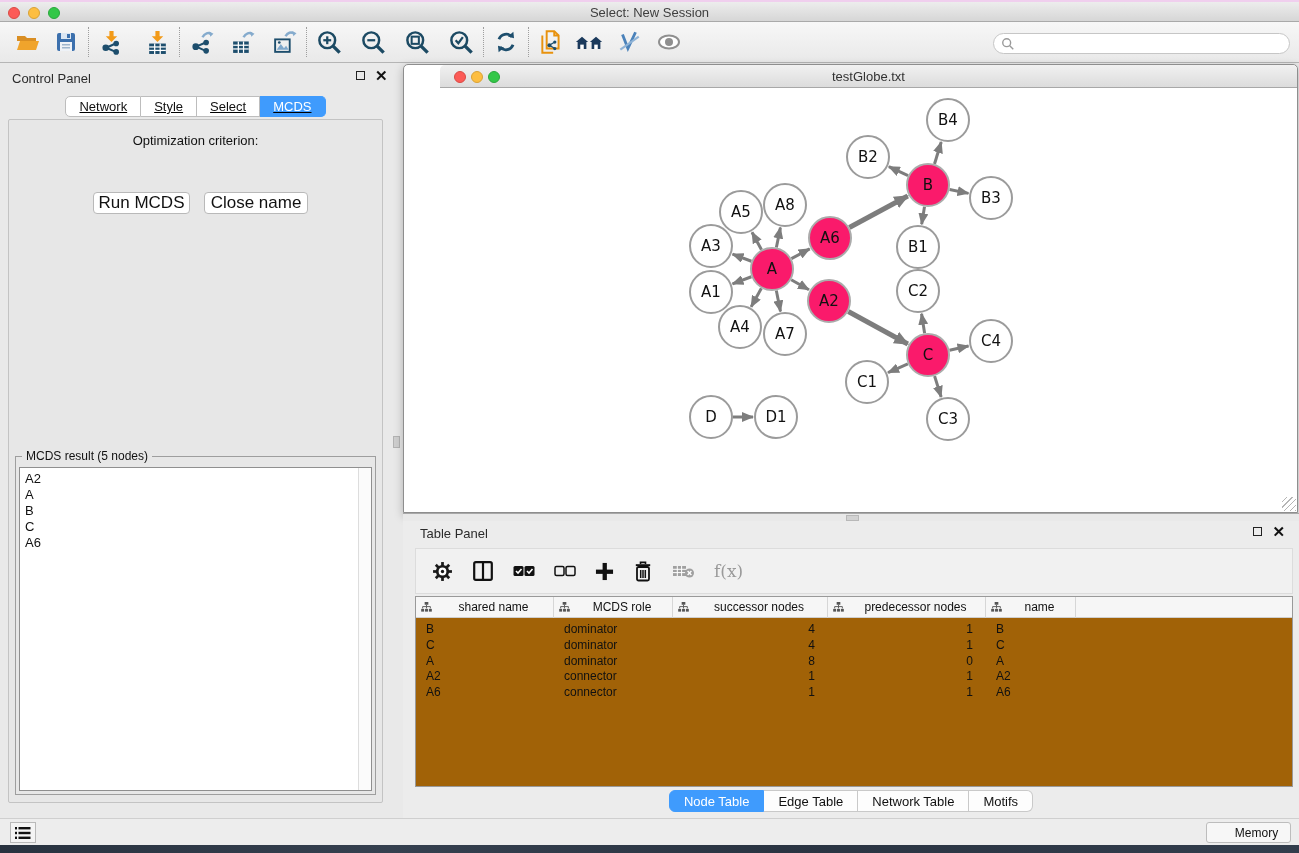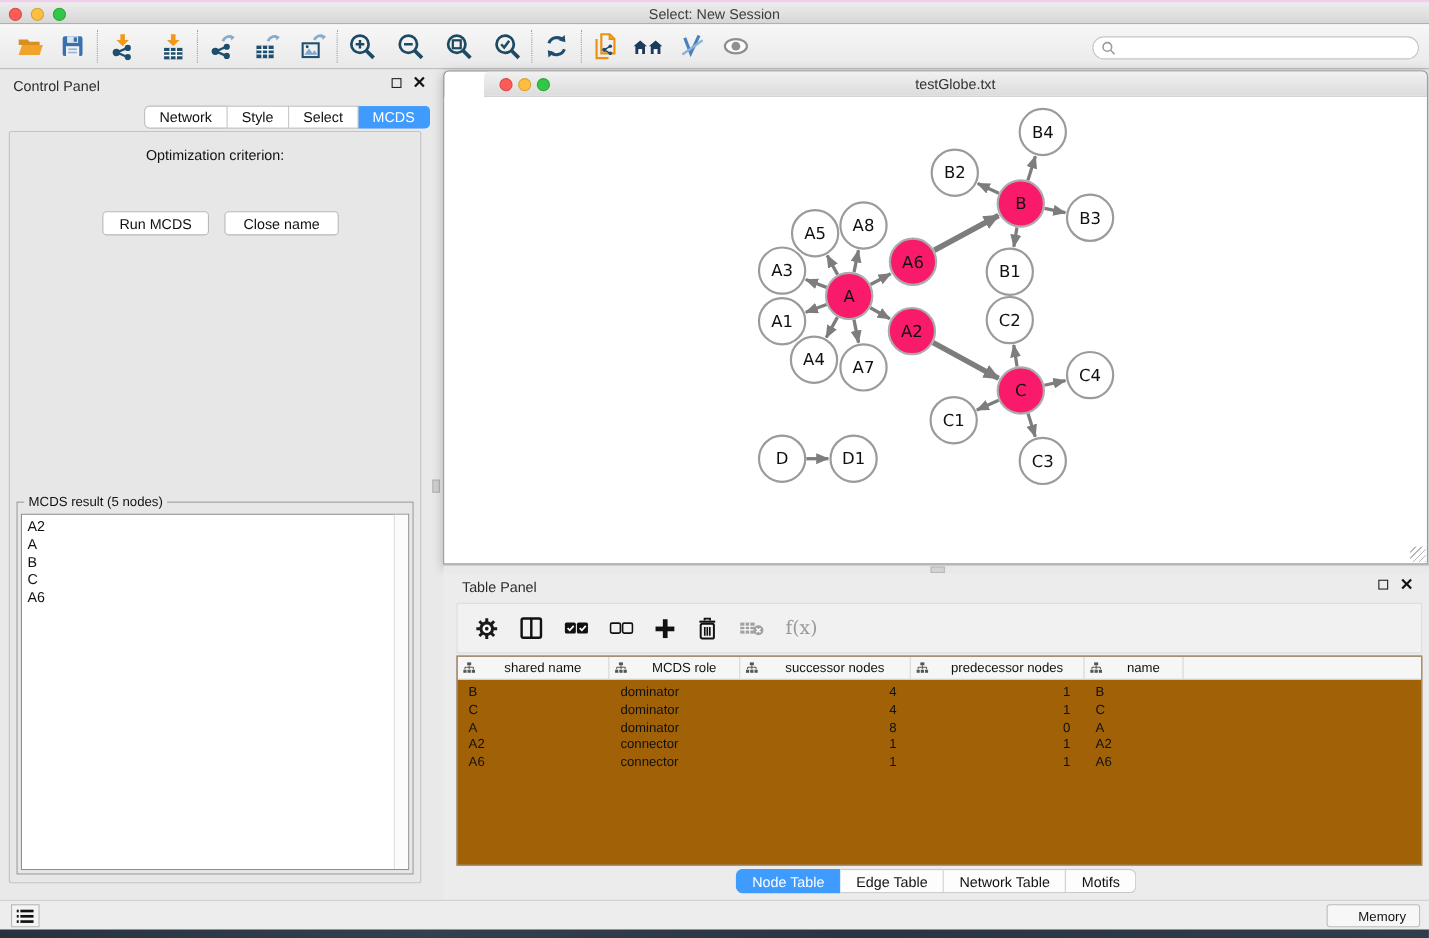--- a/index.html
+++ b/index.html
@@ -30,41 +30,41 @@
   #search-box input { border:none; outline:none; flex:1; font-size:12px; background:transparent; }
 
   
   #control-panel { left:0; top:63px; width:391px; height:755px; background:#e9e9e9; }
   .panel-title { position:absolute; left:12px; top:8px; font-size:13px; color:#2b2b2b; }
   .win-btns { position:absolute; top:8px; display:flex; gap:10px; align-items:center; }
   .float-box { width:9px; height:9px; border:1.5px solid #222; display:inline-block; }
   .close-x { font-size:15px; font-weight:bold; color:#111; line-height:9px; cursor:pointer; }
 
   #cp-tabs { position:absolute; left:0; right:0; top:33px; height:36px;
-    display:flex; justify-content:flex-end; }
+    display:flex; justify-content:center;text-decoration:underline; }
   .cp-tab { padding:0 13px; height:21px; line-height:20px; font-size:13px;
     background:#fff; border:1px solid #bdbdbd; border-left:none; color:#111; cursor:pointer; }
   .cp-tab:first-child { border-left:1px solid #bdbdbd; border-radius:5px 0 0 5px; }
   .cp-tab:last-child { border-radius:0 5px 5px 0; }
   .cp-tab.active { background:#3f9bfd; border-color:#3f9bfd; color:#fff; }
 
   #cp-box { position:absolute; left:8px; top:56px; width:375px; height:684px;
     background:#e7e7e7; border:1px solid #c3c3c3; border-radius:2px; }
   #opt-label { position:absolute; left:0; right:0; top:13px; text-align:center; font-size:13px; color:#111; }
   #criterion { position:absolute; left:35px; top:36px; width:305px; height:25px;
     background:#fff; border:1px solid #b5b5b5; border-radius:4px;
     display:flex; align-items:center; cursor:pointer; }
   #criterion .val { flex:1; font-size:13px; padding-left:8px; color:#111; white-space:nowrap; }
   #criterion .stepper { width:19px; height:100%; border-radius:0 3px 3px 0;
     background:linear-gradient(#6cb1f9,#3b8ef0); display:flex; flex-direction:column;
     align-items:center; justify-content:center; gap:2px; }
   .chev-up { width:0;height:0;border-left:4px solid transparent;border-right:4px solid transparent;border-bottom:5px solid #fff; }
   .chev-dn { width:0;height:0;border-left:4px solid transparent;border-right:4px solid transparent;border-top:5px solid #fff; }
   .cp-btn { position:absolute; top:72px; height:22px; background:#fff;
-    border:1px solid #b9b9b9; border-radius:4px; font-size:13px; color:#111;
+    border:1px solid #b9b9b9; border-radius:4px; font-size:17px; color:#111;
     font-family:"Liberation Sans",sans-serif; cursor:pointer; }
   #run-btn { left:84px; width:97px; }
   #closep-btn { left:195px; width:104px; }
 
   #mcds-fieldset { position:absolute; left:6px; top:336px; width:361px; height:339px;
     border:1px solid #9e9e9e; }
   #mcds-legend { position:absolute; left:6px; top:-8px; background:#e7e7e7;
     padding:0 4px; font-size:12px; color:#111; }
   #mcds-listbox { position:absolute; left:3px; right:3px; top:10px; bottom:3px;
     background:#fff; border:1px solid #8f8f8f; }

